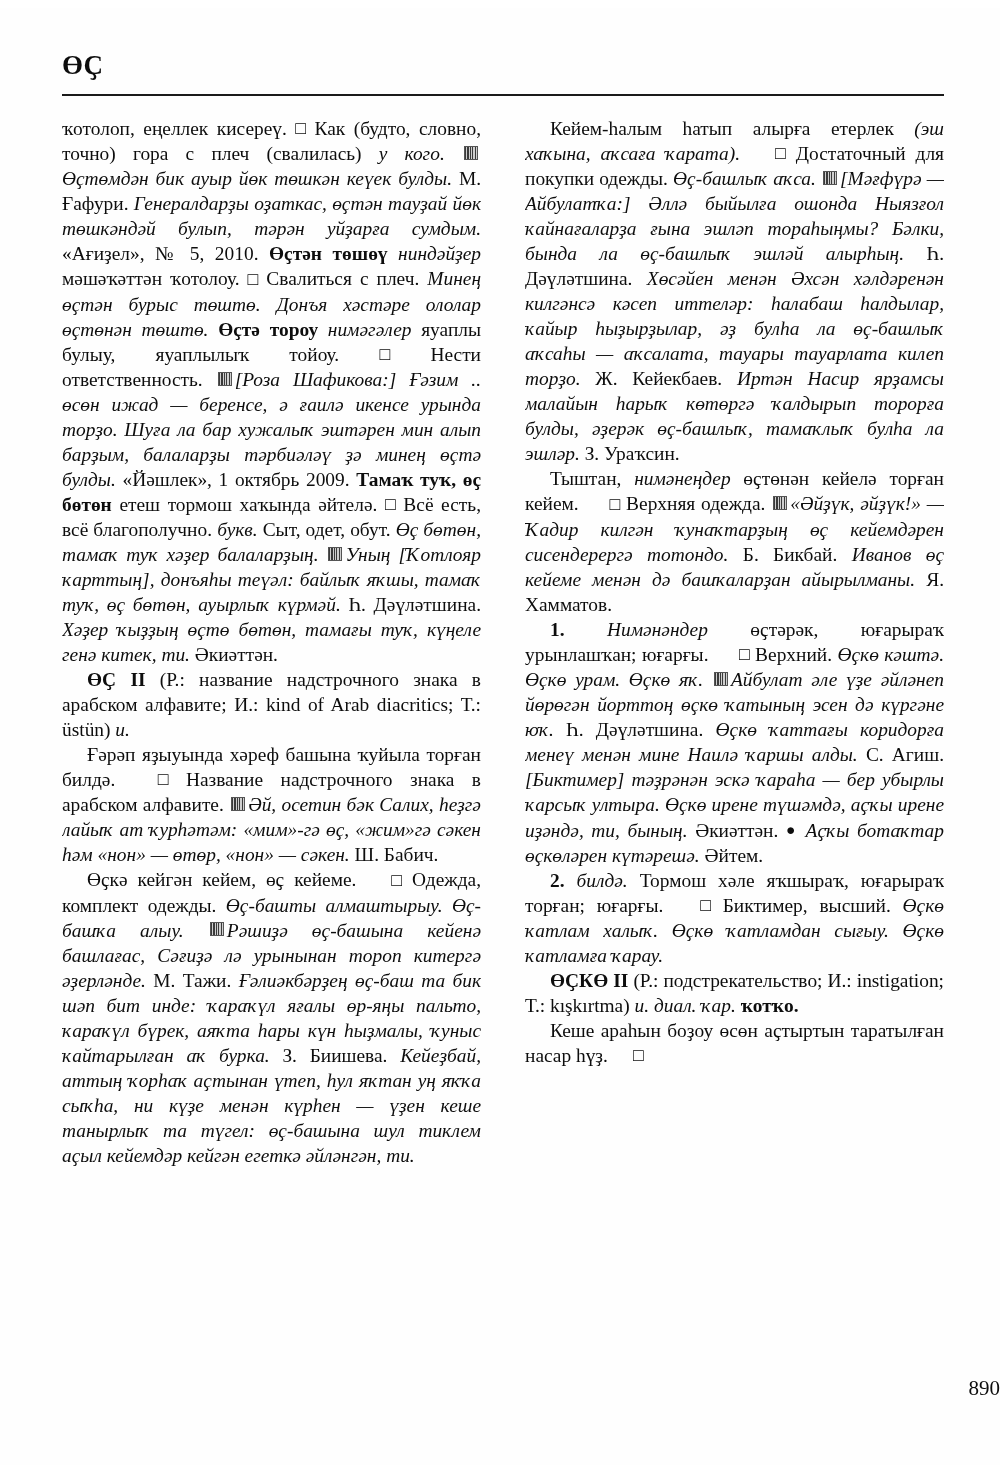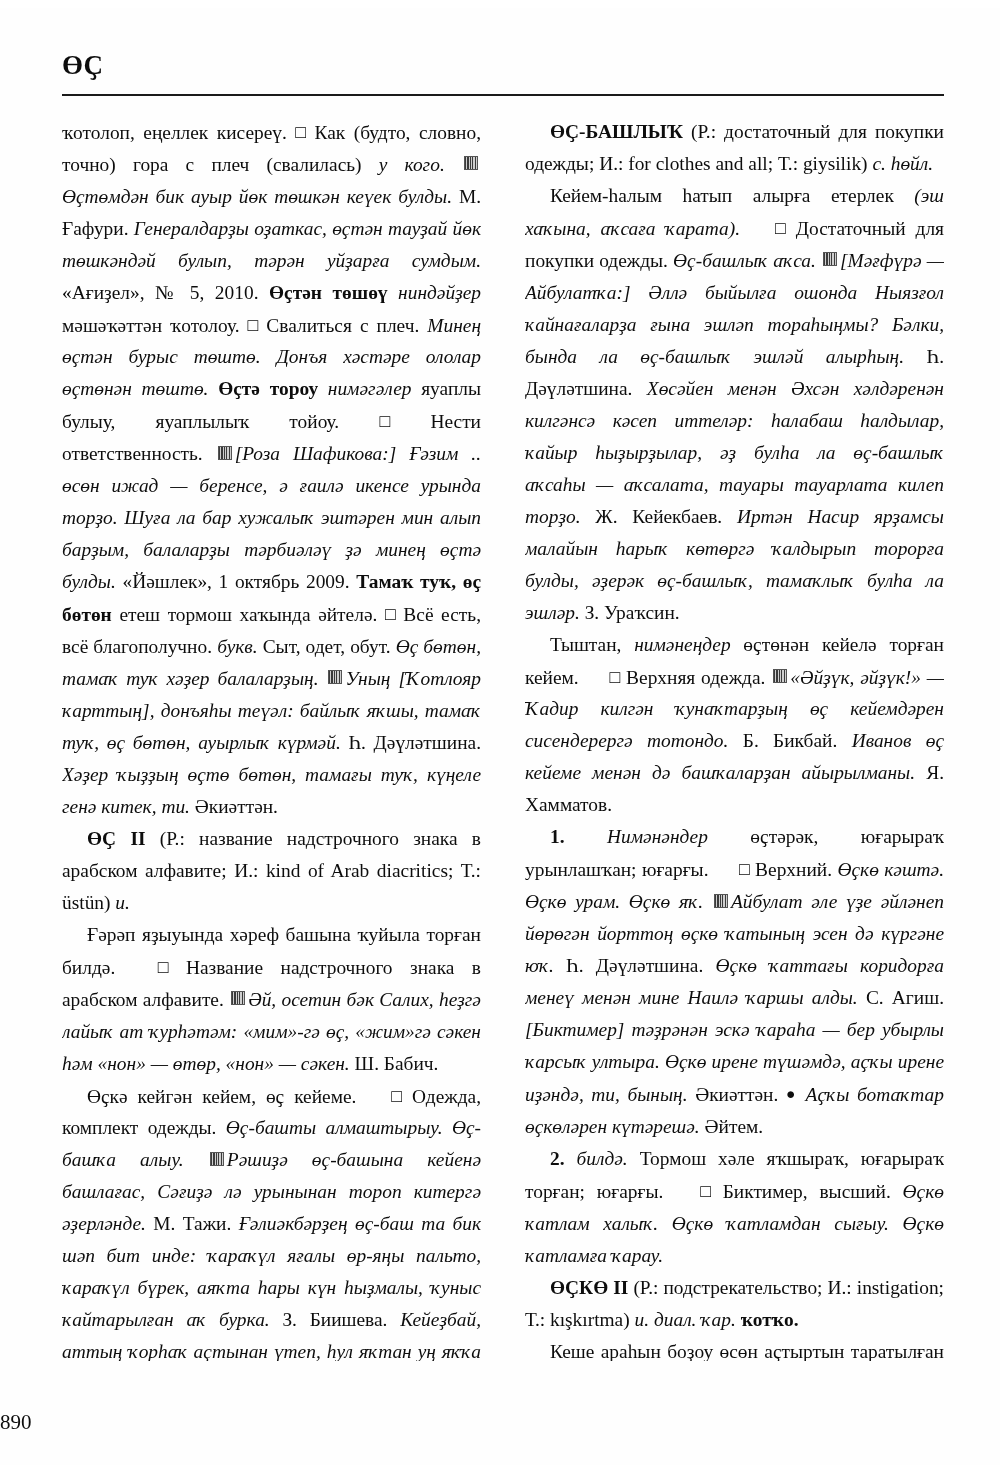--- a/index.html
+++ b/index.html
@@ -51,21 +51,21 @@
     left: 62px;
     top: 108px;
     width: 882px;
     height: 1245px;
     display: flex;
     gap: 44px;
   }
   .col {
     width: 419px;
     font-size: 19.4px;
-    line-height: 32px;
+    line-height: 25px;
     text-align: justify;
     text-justify: inter-word;
     hyphens: none;
     overflow: hidden;
   }
   .col p {
     margin: 0;
     text-indent: 0;
   }
   .col p.indent {
@@ -101,23 +101,22 @@
     font-style: normal;
     font-size: 0.8em;
     vertical-align: 0.12em;
   }
   
   .folio {
     position: absolute;
     left: 0;
     top: 1368px;
     width: 1000px;
-    text-align: left;
+    text-align: right;
     font-size: 21px;
-    margin-top: 34px;
   }
 </style>
 </head>
 <body>
 
 <div class="page">
 
   <div class="running-head">
     <span class="rh-text">ӨҪ</span>
   </div>
@@ -133,21 +132,20 @@
 
       <p class="indent"><span>Ғәрәп яҙыуында хәреф башына ҡуйыла торған билдә.</span><span> </span><span class="sq">□</span><span> </span><span>Название надстрочного знака в арабском алфавите.</span><span> </span><span class="fsq"></span><span class="it">Әй, осетин бәк Салих, һеҙгә лайыҡ ат ҡурһәтәм: «мим»-гә өҫ, «жим»гә сәкен һәм «нон» — өтөр, «нон» — сәкен.</span><span> </span><span>Ш. Бабич.</span></p>
 
 
       <p class="indent"><span>Өҫкә кейгән кейем, өҫ кейеме.</span><span> </span><span class="sq">□</span><span> </span><span>Одежда, комплект одежды.</span><span> </span><span class="it">Өҫ-башты алмаштырыу. Өҫ-башҡа алыу.</span><span> </span><span class="fsq"></span><span class="it">Рәшиҙә өҫ-башына кейенә башлағас, Сәғиҙә лә урынынан тороп китергә әҙерләнде.</span><span> </span><span>М. Тажи.</span><span> </span><span class="it">Ғәлиәкбәрҙең өҫ-баш та бик шәп бит инде: ҡараҡүл яғалы өр-яңы пальто, ҡараҡүл бүрек, аяҡта һары күн һыҙмалы, ҡуныс ҡайтарылған аҡ бурка.</span><span> </span><span>З. Биишева.</span><span> </span><span class="it">Кейеҙбай, аттың ҡорһаҡ аҫтынан үтеп, һул яҡтан уң яҡҡа сыҡһа, ни күҙе менән күрһен — үҙен кеше танырлыҡ та түгел: өҫ-башына шул тиклем аҫыл кейемдәр кейгән егеткә әйләнгән, ти.</span><span> </span></p>
 
     </div>
 
     <div class="col">
 
-      <p class="indent"><span class="hw">ӨҪ-БАШЛЫҠ</span><span> </span><span>(Р.: достаточный для покупки одежды; И.: for clothes and all; Т.: giysilik)</span><span> </span><span class="it">с. һөйл.</span></p>
 
       <p class="indent"><span>Кейем-һалым һатып алырға етерлек</span><span> </span><span class="it">(эш хаҡына, аҡсаға ҡарата).</span><span> </span><span class="sq">□</span><span> </span><span>Достаточный для покупки одежды.</span><span> </span><span class="it">Өҫ-башлыҡ аҡса.</span><span> </span><span class="fsq"></span><span class="it">[Мәғфүрә — Айбулатҡа:] Әллә быйылға ошонда Ныязғол ҡайнағаларҙа ғына эшләп тораһыңмы? Бәлки, бында ла өҫ-башлыҡ эшләй алырһың.</span><span> </span><span>Һ. Дәүләтшина.</span><span> </span><span class="it">Хөсәйен менән Әхсән хәлдәренән килгәнсә кәсеп иттеләр: һалабаш һалдылар, ҡайыр һыҙырҙылар, әҙ булһа ла өҫ-башлыҡ аҡсаһы — аҡсалата, тауары тауарлата килеп торҙо.</span><span> </span><span>Ж. Кейекбаев.</span><span> </span><span class="it">Иртән Насир ярҙамсы малайын һарыҡ көтөргә ҡалдырып торорға булды, әҙерәк өҫ-башлыҡ, тамаҡлыҡ булһа ла эшләр.</span><span> </span><span>З. Ураҡсин.</span></p>
 
 
       <p class="indent"><span>Тыштан,</span><span> </span><span class="it">нимәнеңдер</span><span> </span><span>өҫтөнән кейелә торған кейем.</span><span> </span><span class="sq">□</span><span> </span><span>Верхняя одежда.</span><span> </span><span class="fsq"></span><span class="it">«Әйҙүк, әйҙүк!» — Ҡадир килгән ҡунаҡтарҙың өҫ кейемдәрен сисендерергә тотондо.</span><span> </span><span>Б. Бикбай.</span><span> </span><span class="it">Иванов өҫ кейеме менән дә башҡаларҙан айырылманы.</span><span> </span><span>Я. Хамматов.</span></p>
 
 
       <p class="indent"><span class="hw">1.</span><span> </span><span class="it">Нимәнәндер</span><span> </span><span>өҫтәрәк, юғарыраҡ урынлашҡан; юғарғы.</span><span> </span><span class="sq">□</span><span> </span><span>Верхний.</span><span> </span><span class="it">Өҫкө кәштә. Өҫкө урам. Өҫкө яҡ.</span><span> </span><span class="fsq"></span><span class="it">Айбулат әле үҙе әйләнеп йөрөгән йорттоң өҫкө ҡатының эсен дә күргәне юҡ.</span><span> </span><span>Һ. Дәүләтшина.</span><span> </span><span class="it">Өҫкө ҡаттағы коридорға менеү менән мине Наилә ҡаршы алды.</span><span> </span><span>С. Агиш.</span><span> </span><span class="it">[Биктимер] тәҙрәнән эскә ҡараһа — бер убырлы ҡарсыҡ ултыра. Өҫкө ирене түшәмдә, аҫҡы ирене иҙәндә, ти, бының.</span><span> </span><span>Әкиәттән.</span><span> </span><span class="bul">●</span><span> </span><span class="it">Аҫҡы ботаҡтар өҫкөләрен күтәрешә.</span><span> </span><span>Әйтем.</span></p>
 
       <p class="indent"><span class="hw">2.</span><span> </span><span class="it">билдә.</span><span> </span><span>Тормош хәле яҡшыраҡ, юғарыраҡ торған; юғарғы.</span><span> </span><span class="sq">□</span><span> </span><span>Биктимер, высший.</span><span> </span><span class="it">Өҫкө ҡатлам халыҡ. Өҫкө ҡатламдан сығыу. Өҫкө ҡатламға ҡарау.</span></p>

